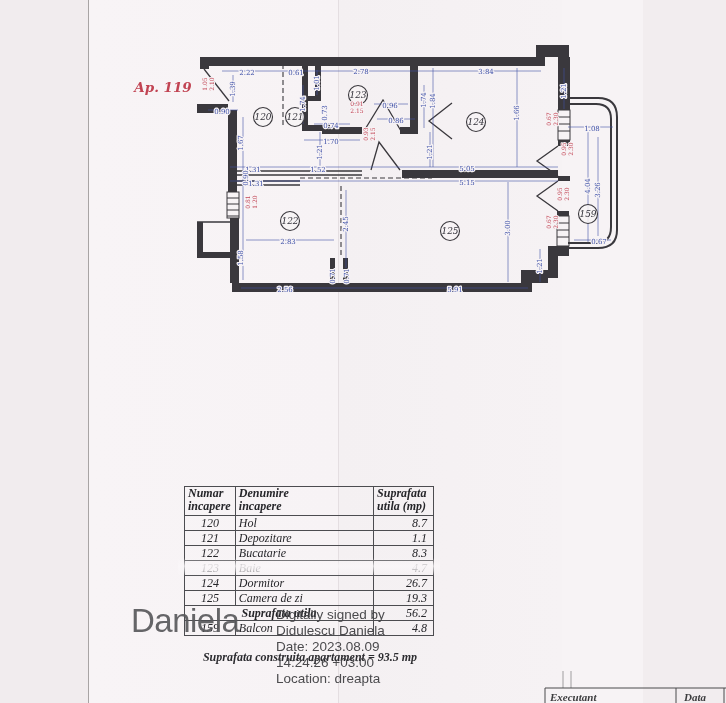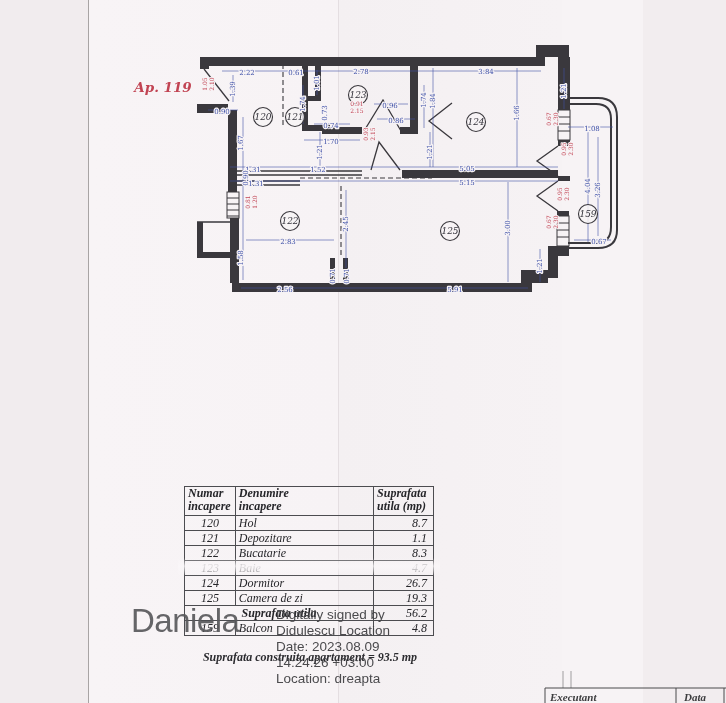--- a/index.html
+++ b/index.html
@@ -295,18 +295,18 @@
   </tbody>
     </table>
   <div id="table-smear"></div>
   <div id="table-footnote">Suprafata construita apartament = 93.5 mp</div>
 
   <div id="sig-big">
     <div>Daniela</div>
   </div>
   <div id="sig-details">
     <div>Digitally signed by</div>
-    <div>Didulescu Location</div>
+    <div>Didulescu Daniela</div>
     <div>Date: 2023.08.09</div>
     <div>14:24:26 +03:00</div>
     <div>Location: dreapta</div>
   </div>
 </div>
 
 </body></html>

